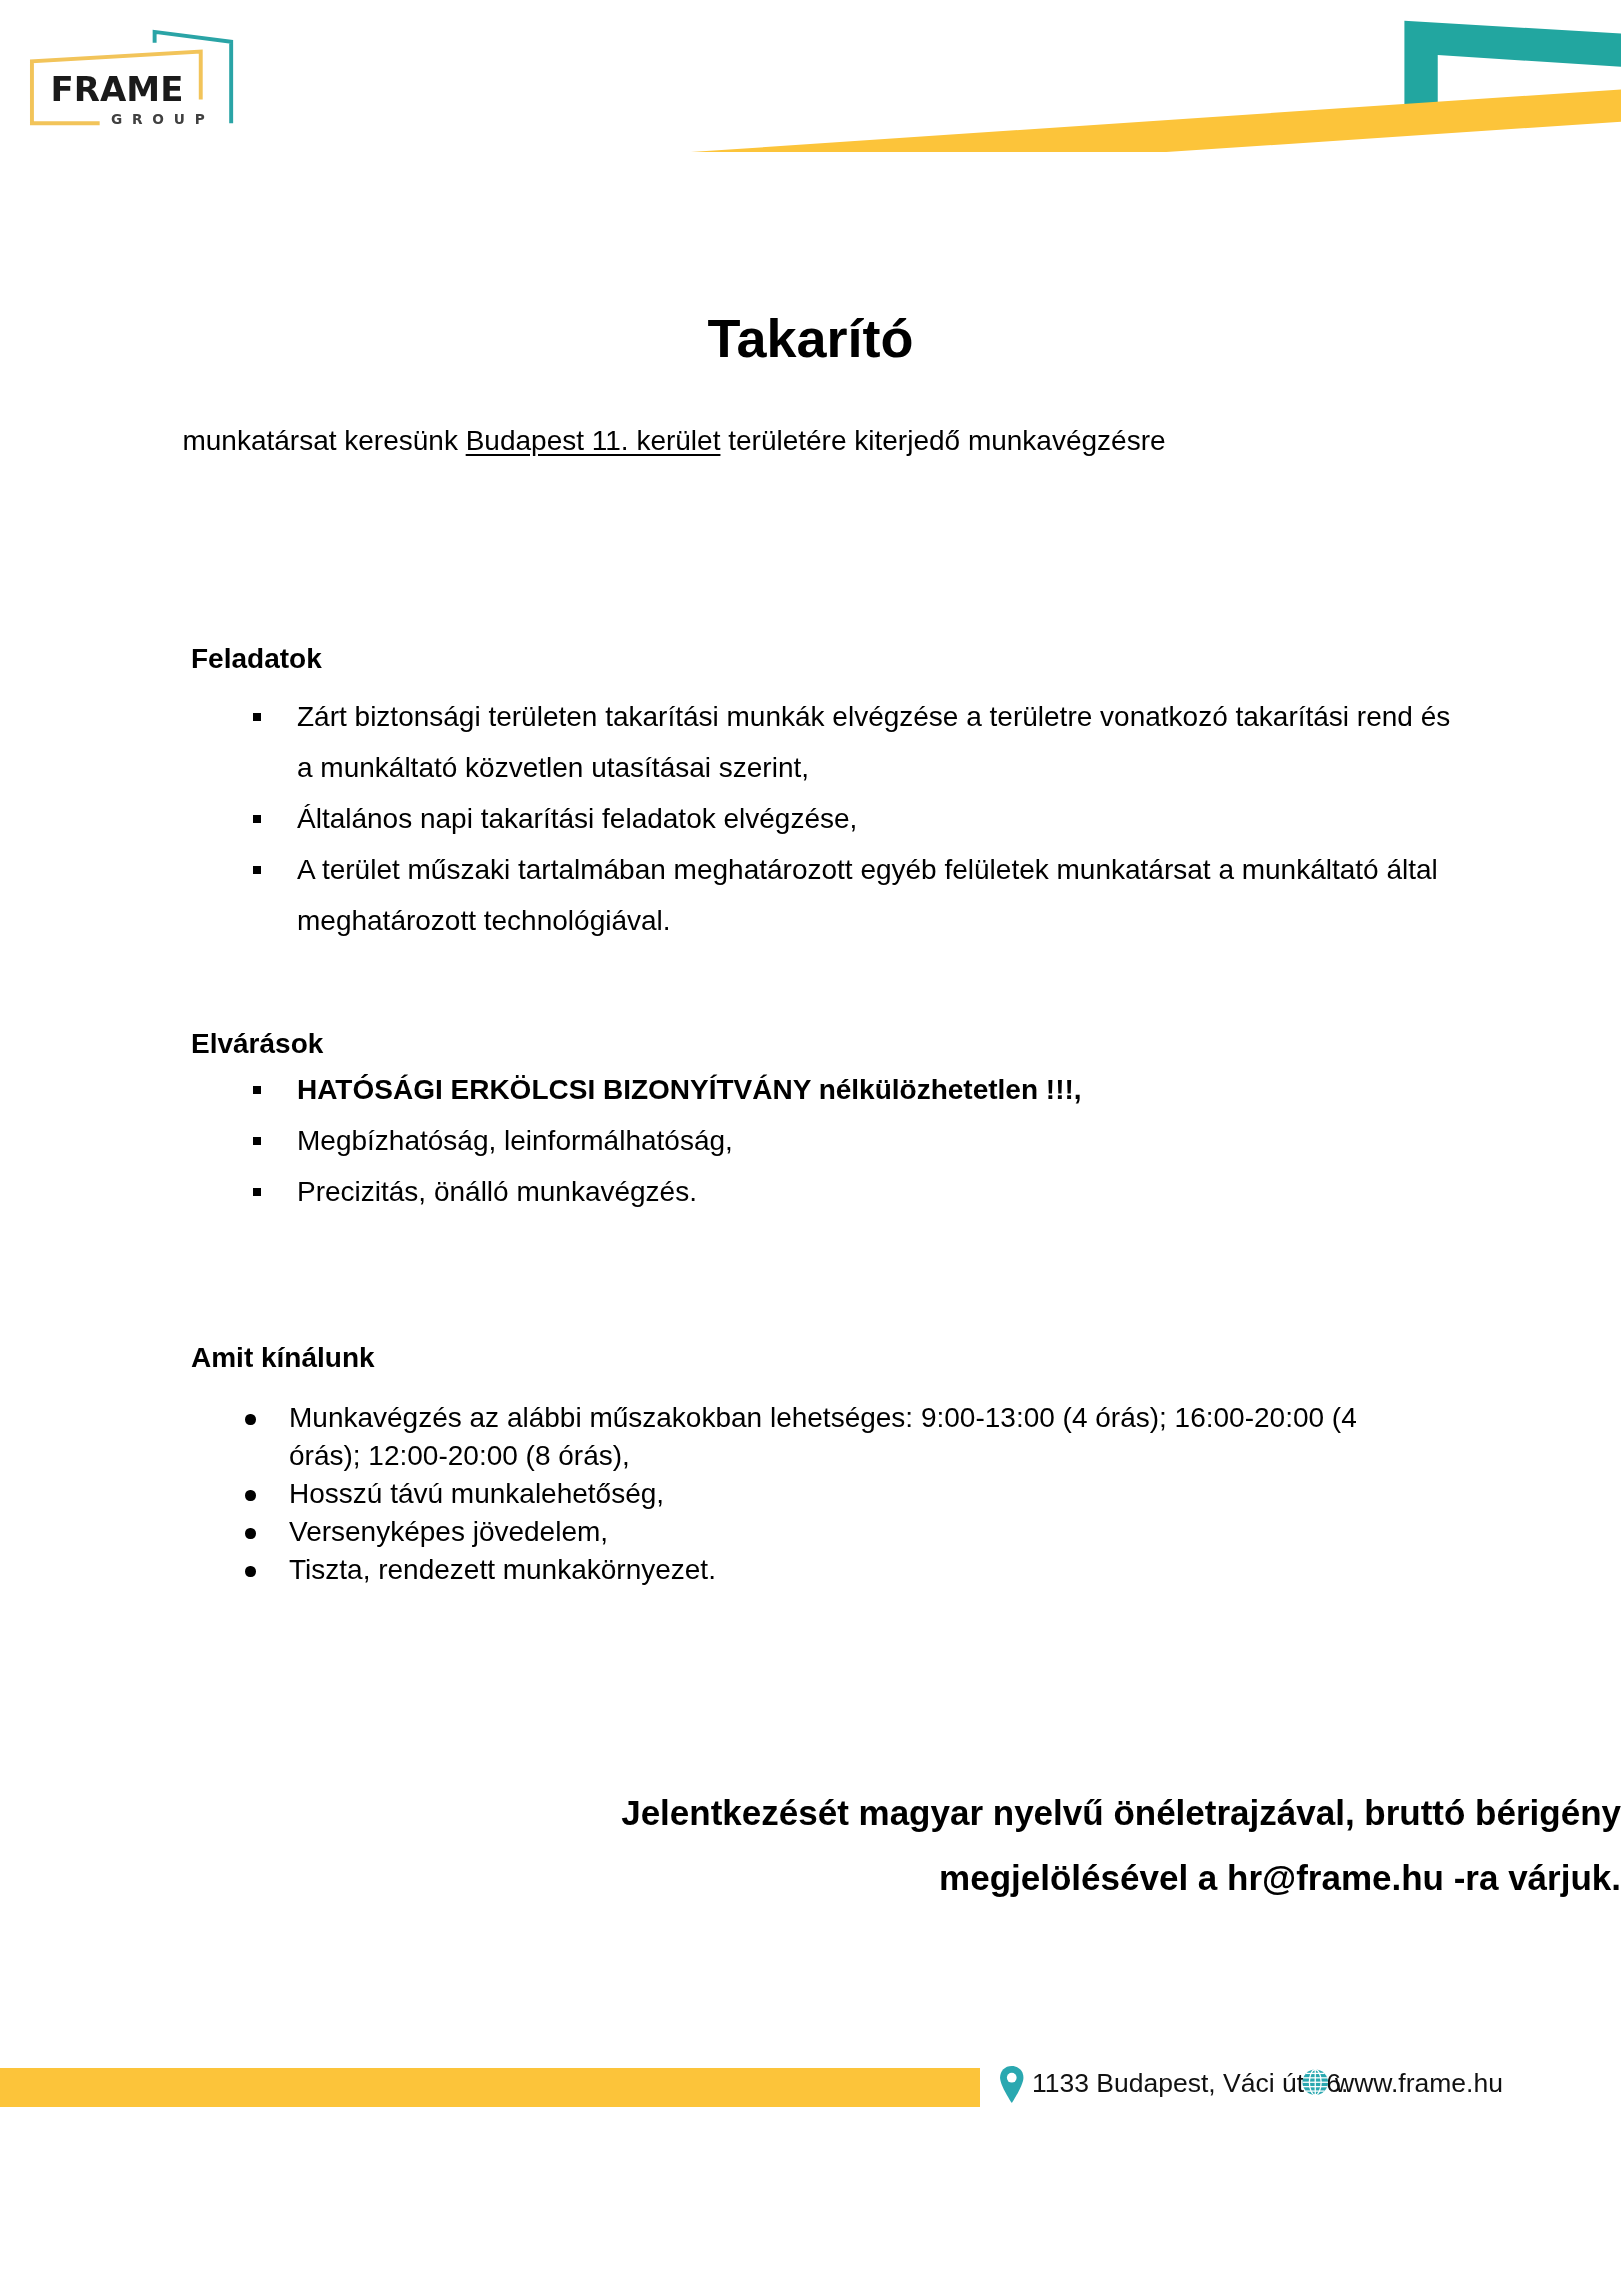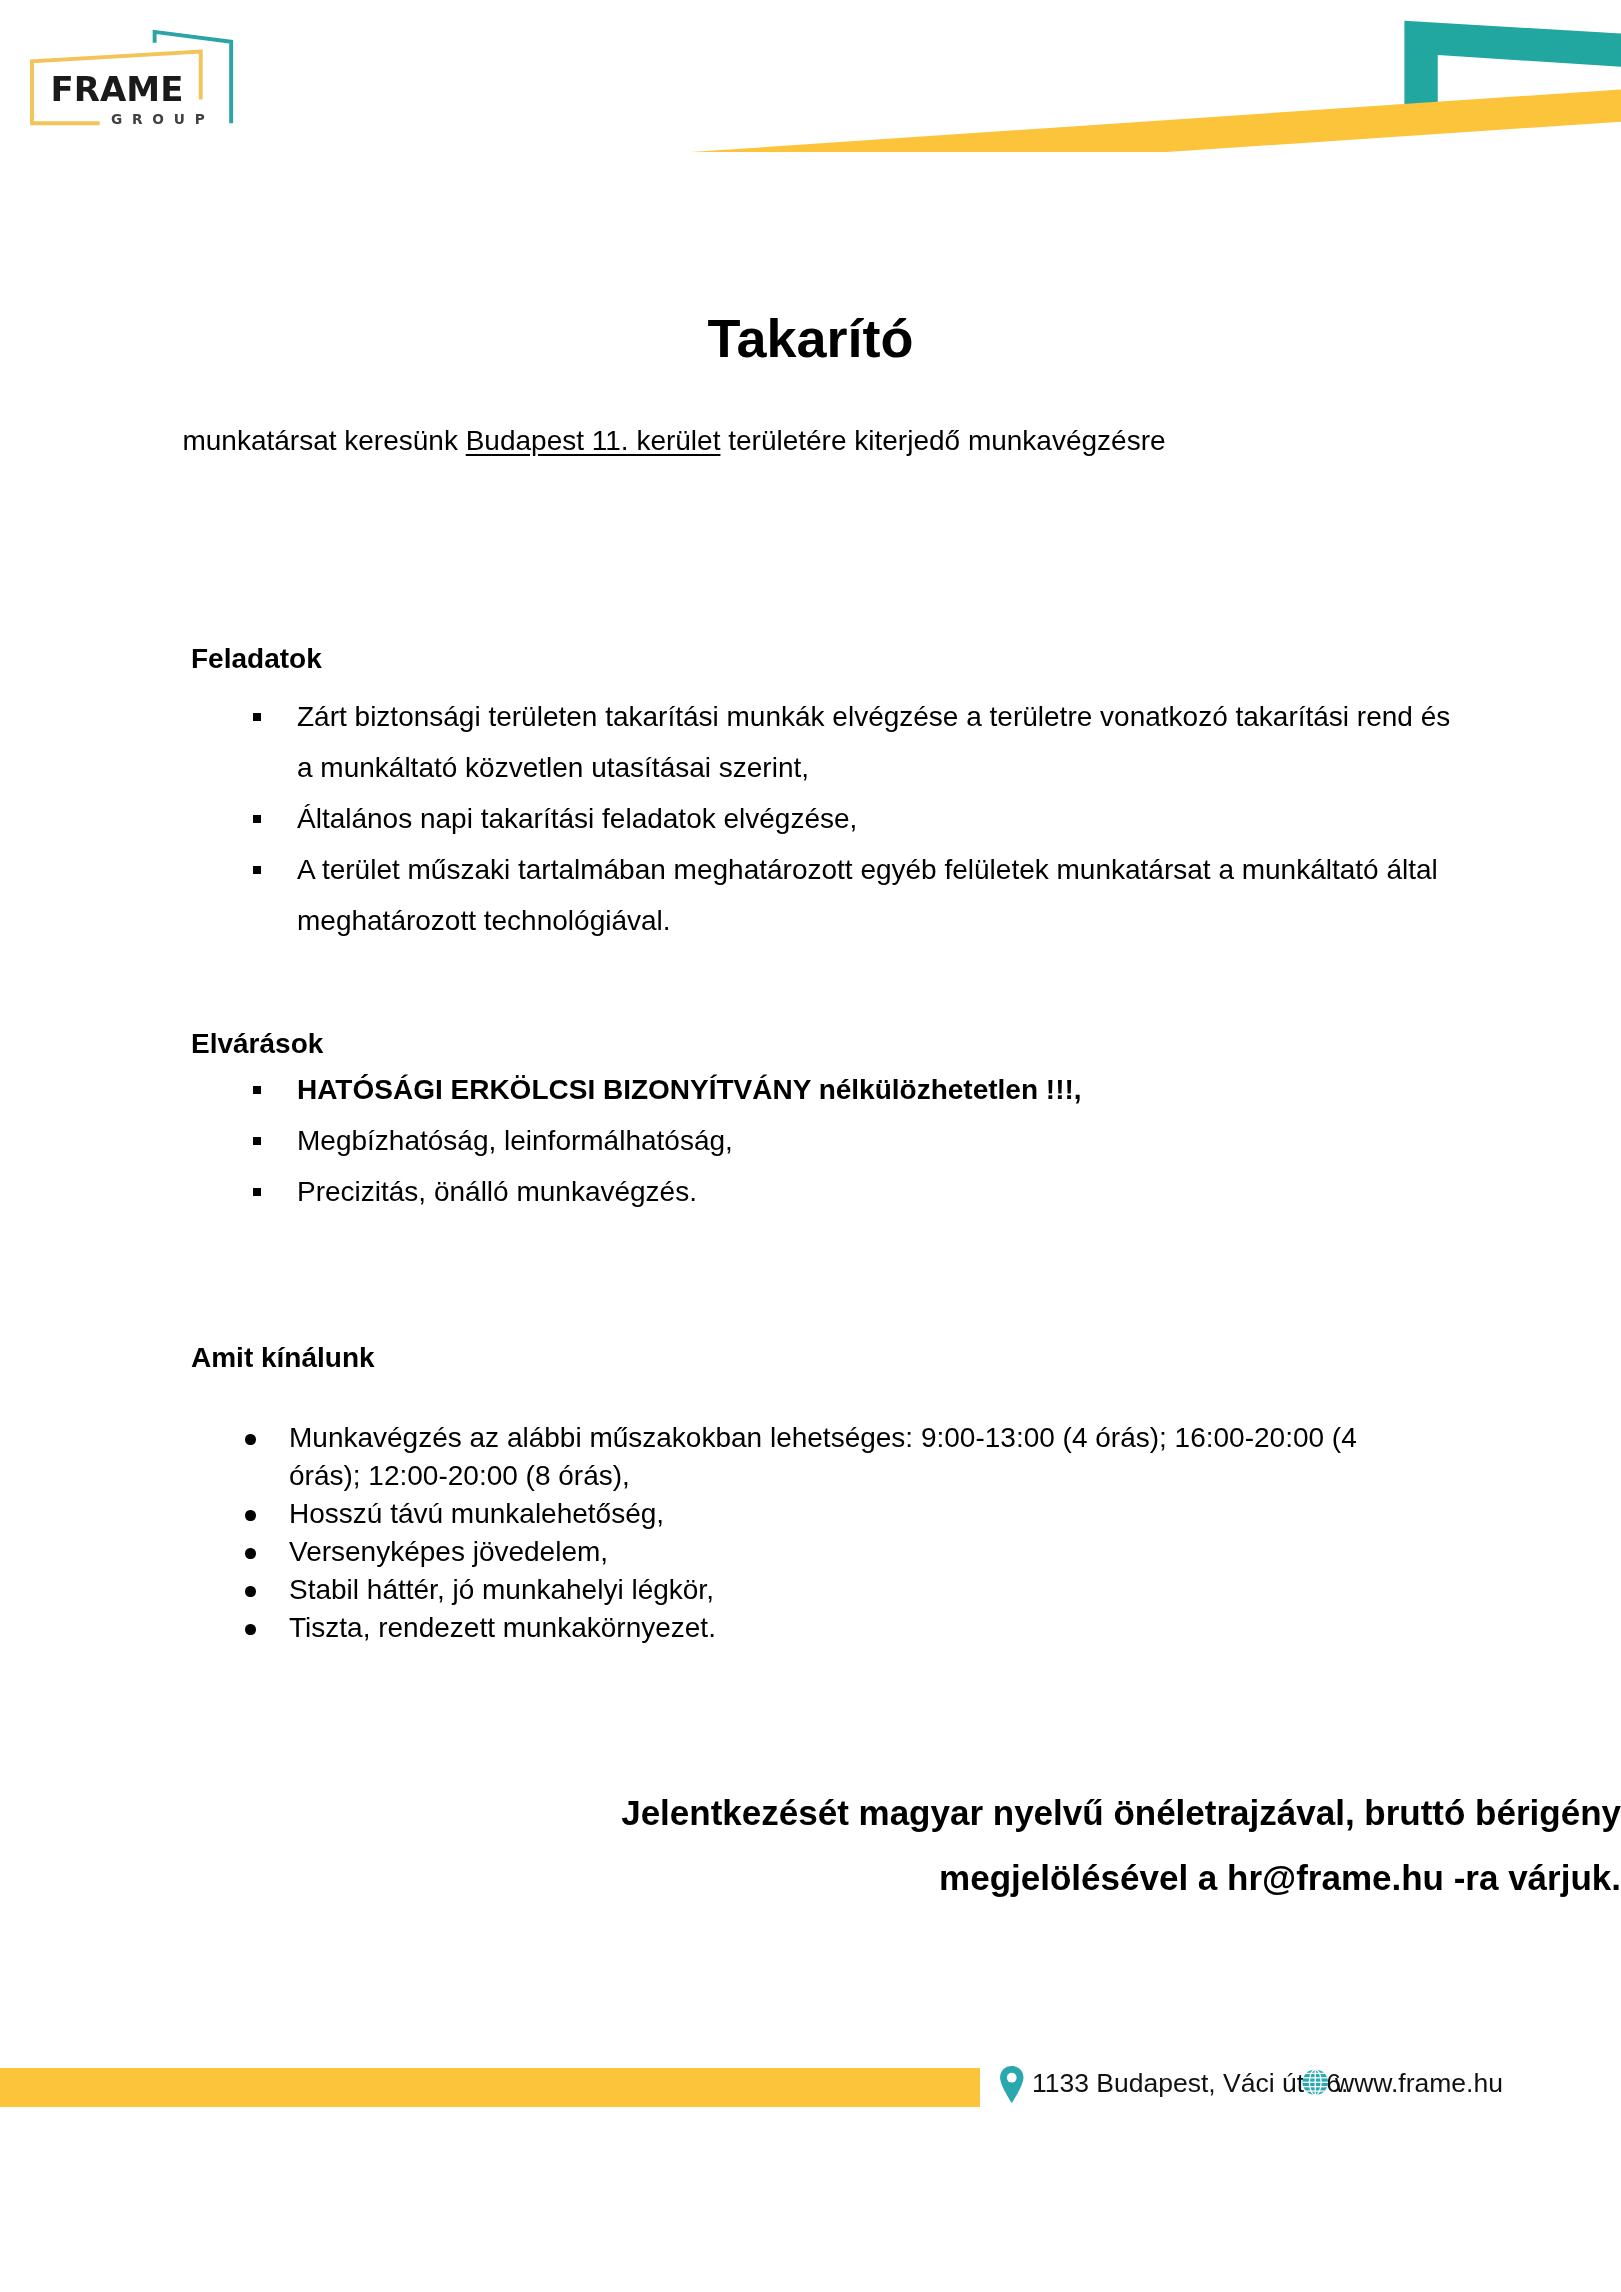--- a/index.html
+++ b/index.html
@@ -66,25 +66,24 @@
 </ul>
 
 <div class="abs heading" style="top:1027px;">Elvárások</div>
 <ul class="abs list sq" style="top:1064px;">
   <li class="bold"><span class="bullet"></span><span>HATÓSÁGI ERKÖLCSI BIZONYÍTVÁNY nélkülözhetetlen !!!,</span></li>
   <li><span class="bullet"></span><span>Megbízhatóság, leinformálhatóság,</span></li>
   <li><span class="bullet"></span><span>Precizitás, önálló munkavégzés.</span></li>
 </ul>
 
 <div class="abs heading" style="top:1341px;">Amit kínálunk</div>
-<ul class="abs list dot" style="top:1399px; width:1235px;margin-top:20px;">
+<ul class="abs list dot" style="top:1399px; width:1235px;">
   <li><span class="bullet"></span><span>Munkavégzés az alábbi műszakokban lehetséges: 9:00-13:00 (4 órás); 16:00-20:00 (4 órás); 12:00-20:00 (8 órás),</span></li>
   <li><span class="bullet"></span><span>Hosszú távú munkalehetőség,</span></li>
   <li><span class="bullet"></span><span>Versenyképes jövedelem,</span></li>
-  <li><span class="bullet"></span><span>Stabil háttér, jó munkahelyi légkör,</span></li>
   <li><span class="bullet"></span><span>Tiszta, rendezett munkakörnyezet.</span></li>
 </ul>
 
 <div class="abs closing">
   <div>Jelentkezését magyar nyelvű önéletrajzával, bruttó bérigény</div>
   <div>megjelölésével a hr@frame.hu -ra várjuk.</div>
 </div>
 
 <div id="footer-bar" class="abs"></div>
 <svg class="abs" style="left:1000px; top:2066px;" width="23.5" height="37" viewBox="0 0 24 38">

